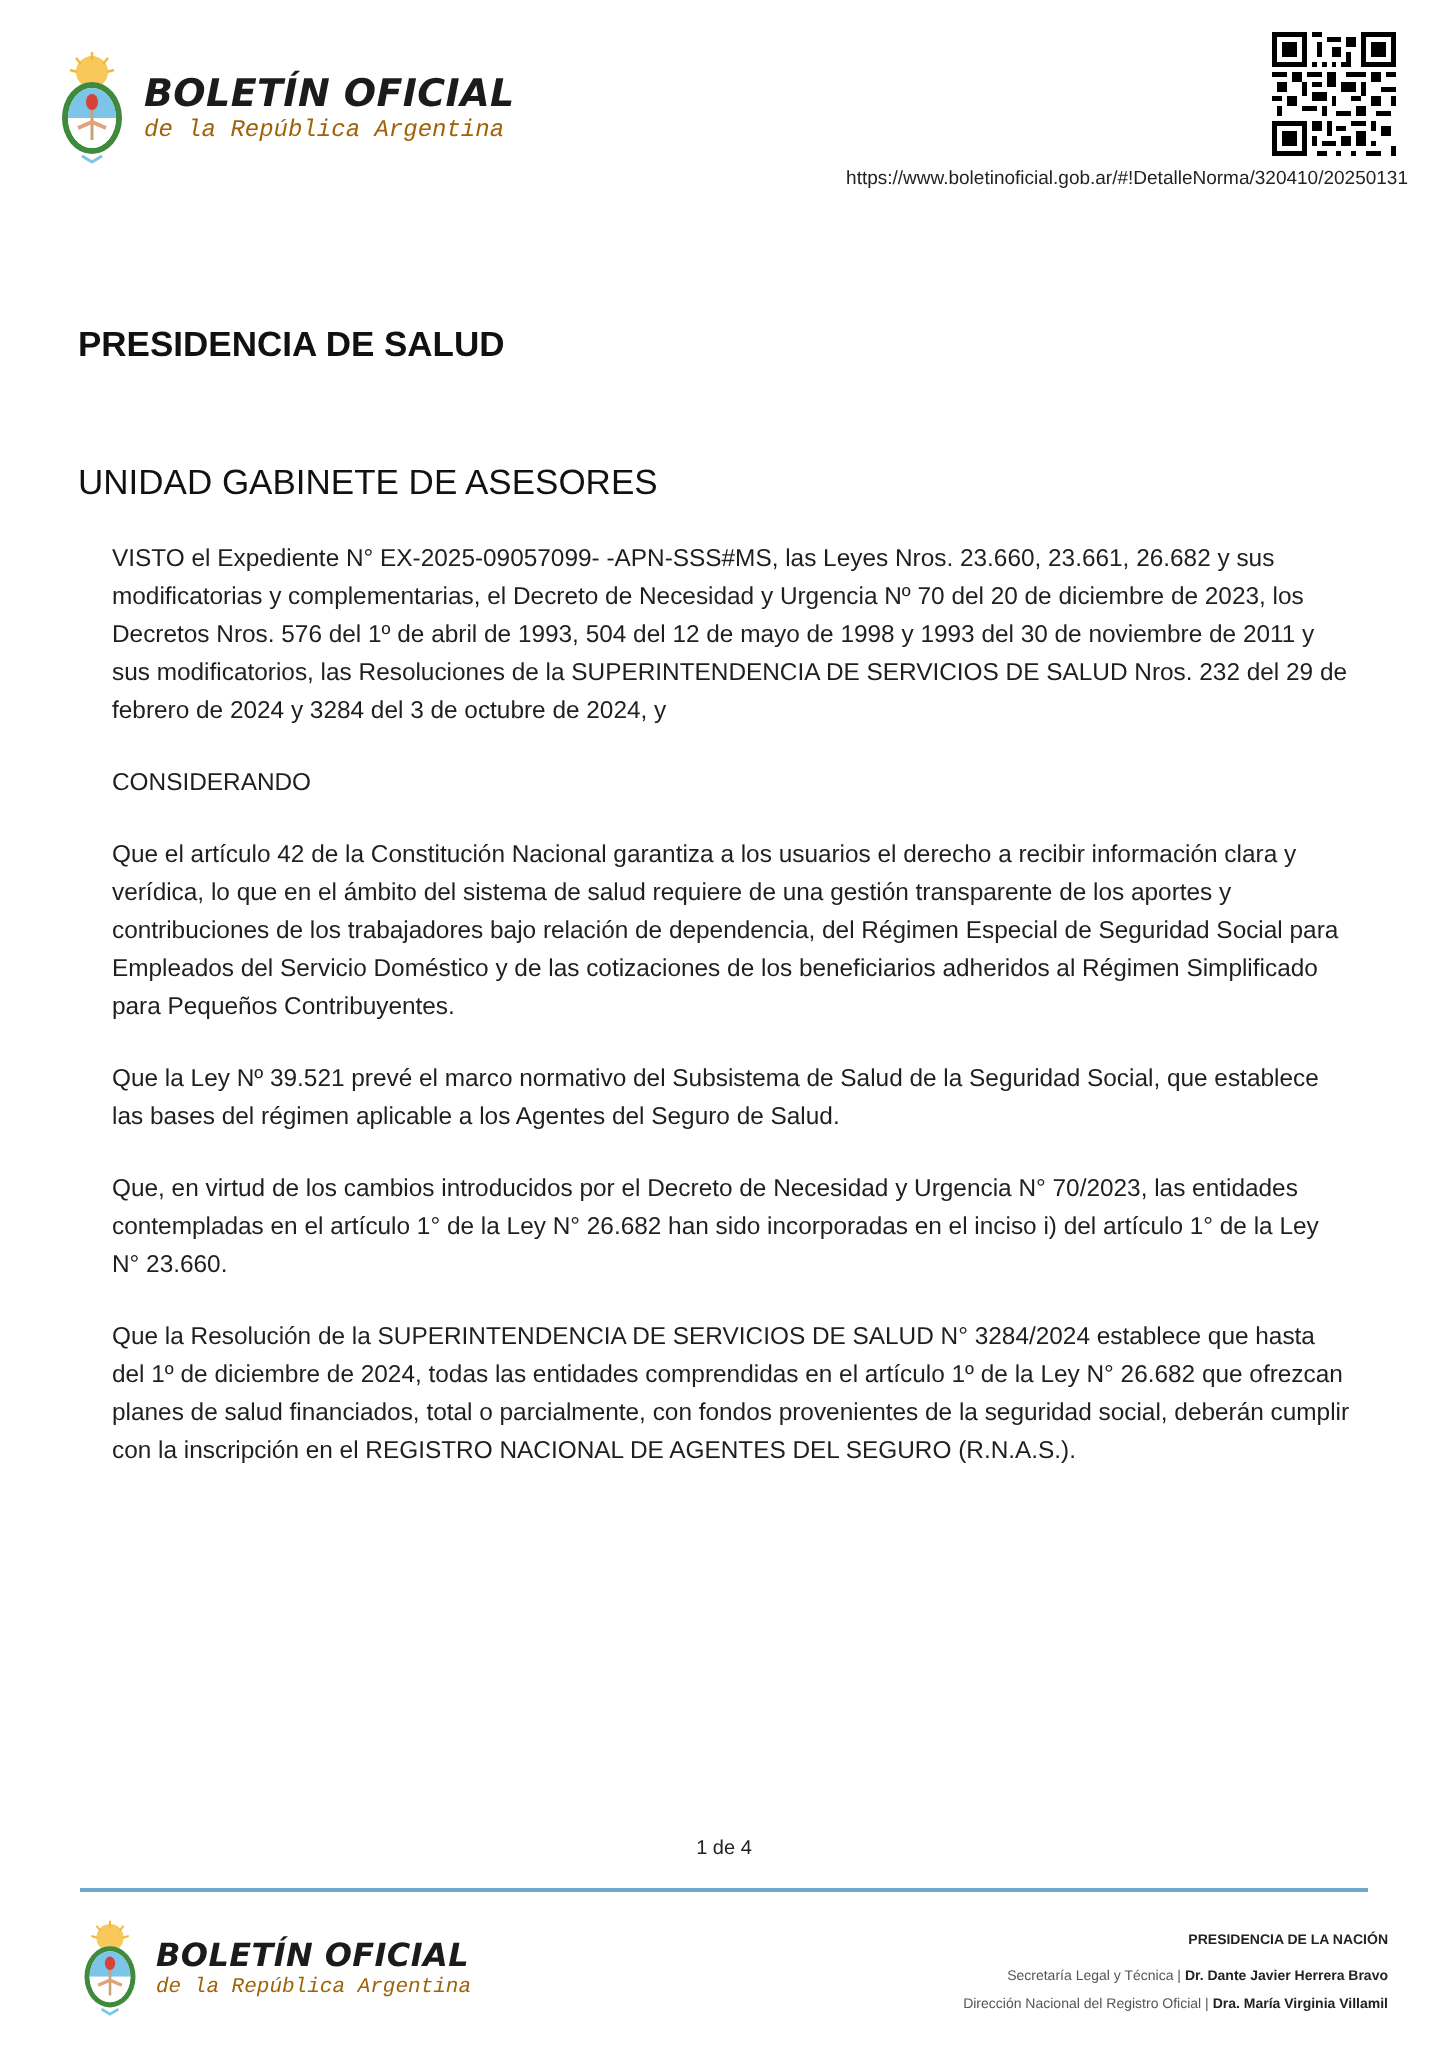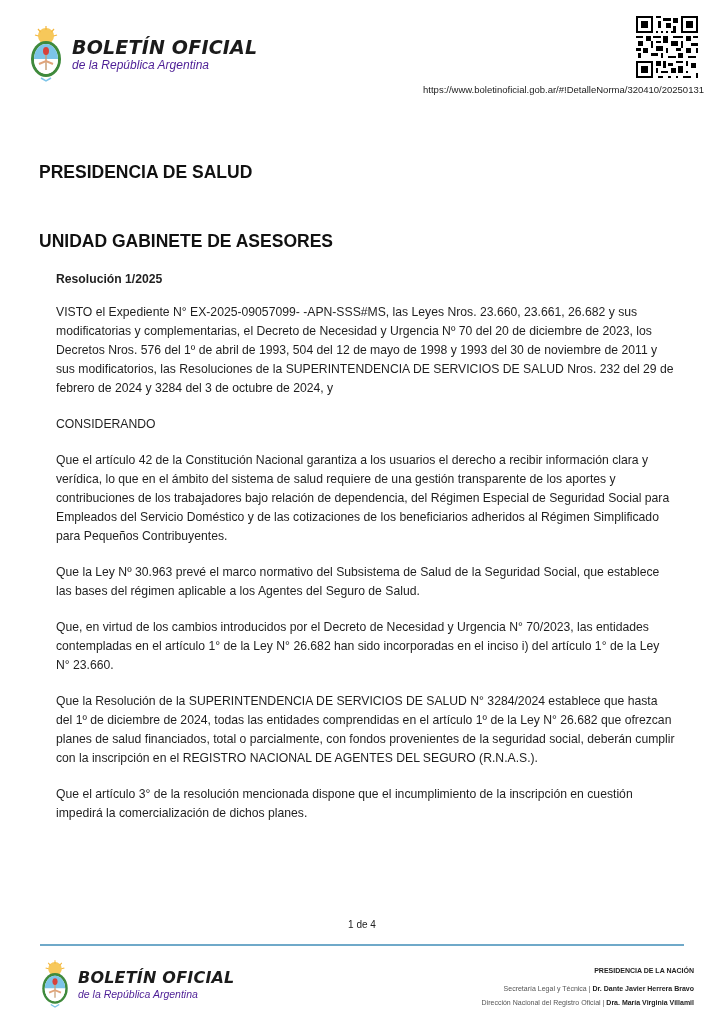--- a/index.html
+++ b/index.html
@@ -6,26 +6,26 @@
   body { width: 724px; height: 1024px; position: relative; overflow: hidden; font-family: "Liberation Sans", sans-serif; color: #1a1a1a; }
   .header { position: absolute; left: 0; top: 0; width: 724px; height: 100px; }
   .logo { position: absolute; display: flex; align-items: center; }
   .logo.top { left: 26px; top: 26px; }
   .logo.bottom { left: 38px; top: 960px; }
   .emblem { width: 40px; height: 58px; position: relative; }
   .logo.bottom .emblem { width: 34px; height: 50px; }
   .logo-text { margin-left: 6px; }
   .logo-title { font-family: "DejaVu Sans", sans-serif; font-weight: bold; font-size: 19px; letter-spacing: 0.2px; color: #1b1b1b; line-height: 21px; font-style: italic; }
   .logo.bottom .logo-title { font-size: 16px; line-height: 18px; }
-  .logo-sub { font-family: Liberation Sans, sans-serif; font-style: italic; font-size: 12px; color: #4c1d95; line-height: 15px; }
+  .logo-sub { font-family: Liberation Mono, monospace; font-style: italic; font-size: 12px; color: #a16207; line-height: 15px; }
   .logo.bottom .logo-sub { font-size: 10.5px; }
   .qr { position: absolute; left: 636px; top: 16px; width: 62px; height: 62px; }
   .url { position: absolute; right: 20px; top: 84px; font-size: 9.5px; color: #222; }
   .h-ministry { position: absolute; left: 39px; top: 162px; font-weight: bold; font-size: 17.5px; color: #111; }
-  .h-unit { position: absolute; left: 39px; top: 231px; font-weight: bold; font-size: 17.5px; color: #111; }
+  .h-unit { position: absolute; left: 39px; top: 231px; font-weight: normal; font-size: 17.5px; color: #111; }
   .doc { position: absolute; left: 56px; top: 270px; width: 620px; font-size: 12.2px; line-height: 19px; color: #1f1f1f; }
   .doc p { margin: 0 0 17px 0; }
   .doc .bold { font-weight: bold; margin-bottom: 14px; }
   .pagenum { position: absolute; left: 0; width: 724px; top: 919px; text-align: center; font-size: 10px; color: #222; }
   .divider { position: absolute; left: 40px; top: 944px; width: 644px; height: 2px; background: #6fa9c9; }
   .footer-right { position: absolute; right: 30px; top: 964px; text-align: right; font-size: 7px; color: #555; line-height: 14px; }
   .footer-right .pres { font-weight: bold; color: #222; font-size: 7px; margin-bottom: 4px; }
   .footer-right b { color: #222; }
 </style>
 </head>
@@ -129,28 +129,26 @@
         <rect x="19" y="24" width="3" height="1"></rect>
     </g>
   </svg>
   <div class="url">https://www.boletinoficial.gob.ar/#!DetalleNorma/320410/20250131</div>
 </div>
 
 <div class="h-ministry">PRESIDENCIA DE SALUD</div>
 <div class="h-unit">UNIDAD GABINETE DE ASESORES</div>
 
 <div class="doc">
-  <p class="bold">Resolución 1/2025</p>
   <p>VISTO el Expediente N° EX-2025-09057099- -APN-SSS#MS, las Leyes Nros. 23.660, 23.661, 26.682 y sus modificatorias y complementarias, el Decreto de Necesidad y Urgencia Nº 70 del 20 de diciembre de 2023, los Decretos Nros. 576 del 1º de abril de 1993, 504 del 12 de mayo de 1998 y 1993 del 30 de noviembre de 2011 y sus modificatorios, las Resoluciones de la SUPERINTENDENCIA DE SERVICIOS DE SALUD Nros. 232 del 29 de febrero de 2024 y 3284 del 3 de octubre de 2024, y</p>
   <p>CONSIDERANDO</p>
   <p>Que el artículo 42 de la Constitución Nacional garantiza a los usuarios el derecho a recibir información clara y verídica, lo que en el ámbito del sistema de salud requiere de una gestión transparente de los aportes y contribuciones de los trabajadores bajo relación de dependencia, del Régimen Especial de Seguridad Social para Empleados del Servicio Doméstico y de las cotizaciones de los beneficiarios adheridos al Régimen Simplificado para Pequeños Contribuyentes.</p>
-  <p>Que la Ley Nº 30.963 prevé el marco normativo del Subsistema de Salud de la Seguridad Social, que establece las bases del régimen aplicable a los Agentes del Seguro de Salud.</p>
+  <p>Que la Ley Nº 39.521 prevé el marco normativo del Subsistema de Salud de la Seguridad Social, que establece las bases del régimen aplicable a los Agentes del Seguro de Salud.</p>
   <p>Que, en virtud de los cambios introducidos por el Decreto de Necesidad y Urgencia N° 70/2023, las entidades contempladas en el artículo 1° de la Ley N° 26.682 han sido incorporadas en el inciso i) del artículo 1° de la Ley N° 23.660.</p>
   <p>Que la Resolución de la SUPERINTENDENCIA DE SERVICIOS DE SALUD N° 3284/2024 establece que hasta del 1º de diciembre de 2024, todas las entidades comprendidas en el artículo 1º de la Ley N° 26.682 que ofrezcan planes de salud financiados, total o parcialmente, con fondos provenientes de la seguridad social, deberán cumplir con la inscripción en el REGISTRO NACIONAL DE AGENTES DEL SEGURO (R.N.A.S.).</p>
-  <p>Que el artículo 3° de la resolución mencionada dispone que el incumplimiento de la inscripción en cuestión impedirá la comercialización de dichos planes.</p>
 </div>
 
 <div class="pagenum">1 de 4</div>
 <div class="divider"></div>
 
 <div class="logo bottom">
   <svg class="emblem">
       <use href="#emblem-sym"></use>
     </svg>
   <div class="logo-text">

